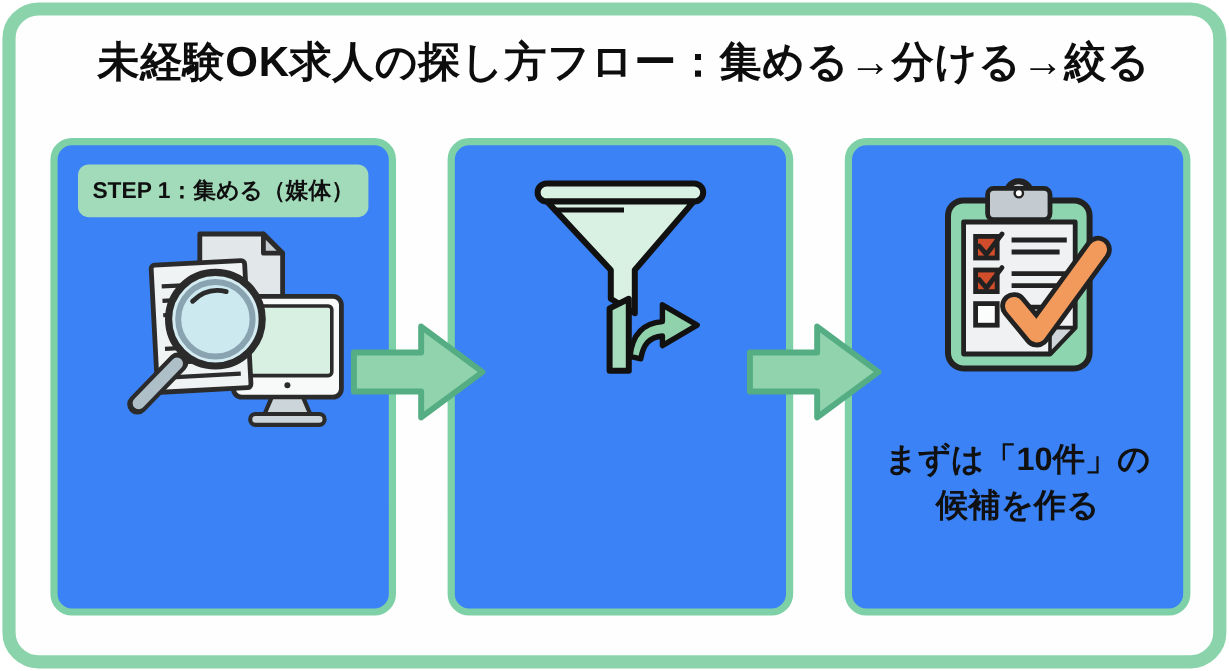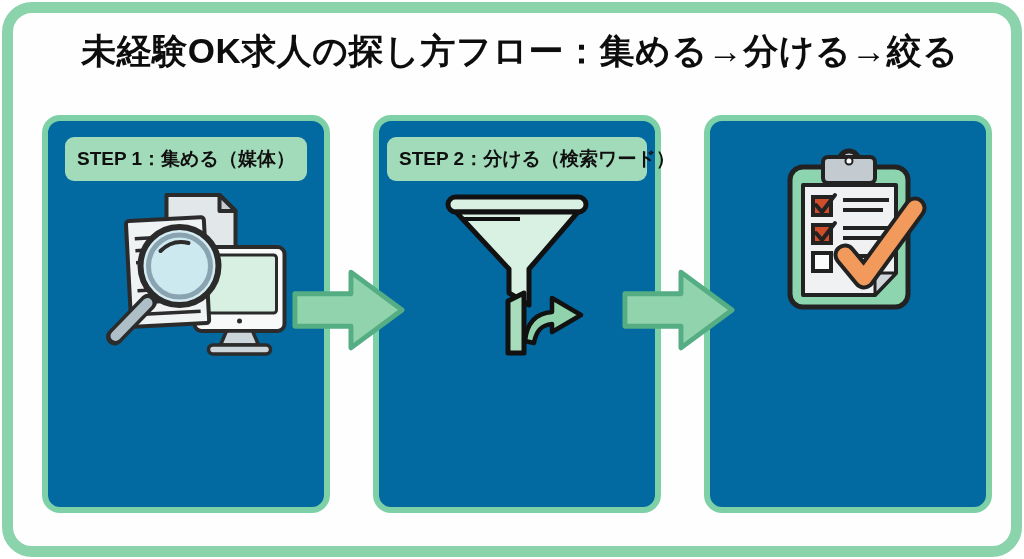--- a/index.html
+++ b/index.html
@@ -29,21 +29,21 @@
   }
   .cards {
     position: absolute;
     left: 42px; top: 115px;
     width: 950px; height: 398px;
     display: flex;
     justify-content: space-between;
   }
   .card {
     width: 288px; height: 398px;
-    background: #0369a1;
+    background: #3b82f6;
     border: 6px solid #7ed1a6;
     border-radius: 18px;
     display: flex;
     flex-direction: column;
     align-items: center;
     padding: 16px 10px 18px 10px;
   }
   .badge {
     background: #a2dbba;
     border-radius: 9px;
@@ -118,21 +118,20 @@
         <line x1="38" y1="148" x2="72" y2="113" stroke="#2b2b2b" stroke-width="17" stroke-linecap="round"></line>
         <line x1="39" y1="147" x2="71" y2="114" stroke="#aebfc8" stroke-width="10" stroke-linecap="round"></line>
         <circle cx="103" cy="77" r="39" fill="#d4ecf2" stroke="#2b2b2b" stroke-width="6"></circle>
         <circle cx="103" cy="77" r="31" fill="#cde9f0" stroke="#8aa3b0" stroke-width="5"></circle>
         <path d="M84,62 q12,-12 28,-8" fill="none" stroke="#2b2b2b" stroke-width="4" stroke-linecap="round"></path>
       </svg>
     </div>
   </div>
 
   <div class="card">
-    <div class="badge">STEP 2：分ける（検索ワード）</div>
     <div class="icon-area">
       <svg width="170" height="168" viewBox="0 0 170 168">
 
         <rect x="16" y="8" width="138" height="15" rx="7.5" fill="#d8f1e3" stroke="#111111" stroke-width="5"></rect>
         <path d="M24,23 L146,23 L97,80 L97,116 L77,104 L77,80 Z" fill="#d8f1e3" stroke="#111111" stroke-width="5" stroke-linejoin="round"></path>
         <line x1="30" y1="30" x2="88" y2="30" stroke="#111111" stroke-width="4"></line>
 
         <path d="M76,112 L92,104 L92,164 L76,164 Z" fill="#a7ddbd" stroke="#111111" stroke-width="5" stroke-linejoin="round"></path>
         <path d="M93,152 C95,132 106,124 120,123 L120,109 L149,126 L120,143 L120,135 C109,136 104,142 102,154 Z" fill="#8fd2ab" stroke="#111111" stroke-width="4.5" stroke-linejoin="round"></path>
       </svg>
@@ -164,20 +163,22 @@
         <line x1="80" y1="93" x2="118" y2="93" stroke="#222222" stroke-width="4"></line>
 
         <rect x="50" y="108" width="18" height="18" fill="#fbfcfc" stroke="#222222" stroke-width="4"></rect>
         <line x1="80" y1="111" x2="126" y2="111" stroke="#222222" stroke-width="4"></line>
         <line x1="80" y1="121" x2="122" y2="121" stroke="#222222" stroke-width="4"></line>
 
         <path d="M82,110 L101,133 L152,63" fill="none" stroke="#222222" stroke-width="23" stroke-linecap="round" stroke-linejoin="round"></path>
         <path d="M82,110 L101,133 L152,63" fill="none" stroke="#f29a5c" stroke-width="15" stroke-linecap="round" stroke-linejoin="round"></path>
       </svg>
     </div>
+    <div class="card-text">まずは「10件」の
+候補を作る</div>
   </div>
 
 </div>
 
 <svg class="flow-arrow a1" viewBox="0 0 120 95">
   <path d="M5,31 L62,31 L62,9 L114,47.5 L62,86 L62,64 L5,64 Z" fill="#90d3ac" stroke="#54ad83" stroke-width="5" stroke-linejoin="round"></path>
 </svg>
 <svg class="flow-arrow a2" viewBox="0 0 120 95">
   <path d="M5,31 L62,31 L62,9 L114,47.5 L62,86 L62,64 L5,64 Z" fill="#90d3ac" stroke="#54ad83" stroke-width="5" stroke-linejoin="round"></path>
 </svg>

